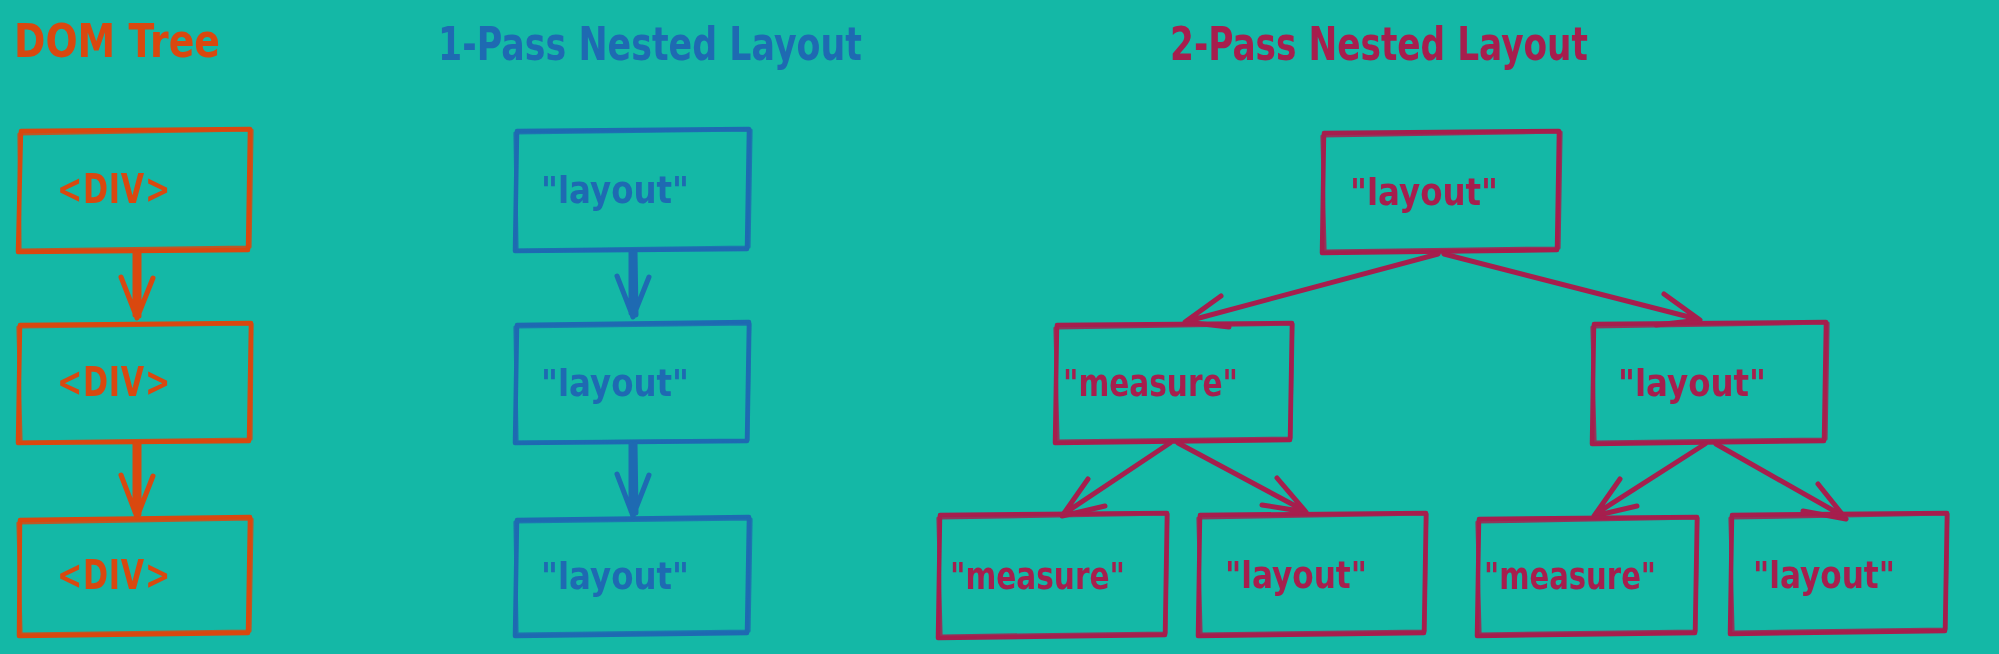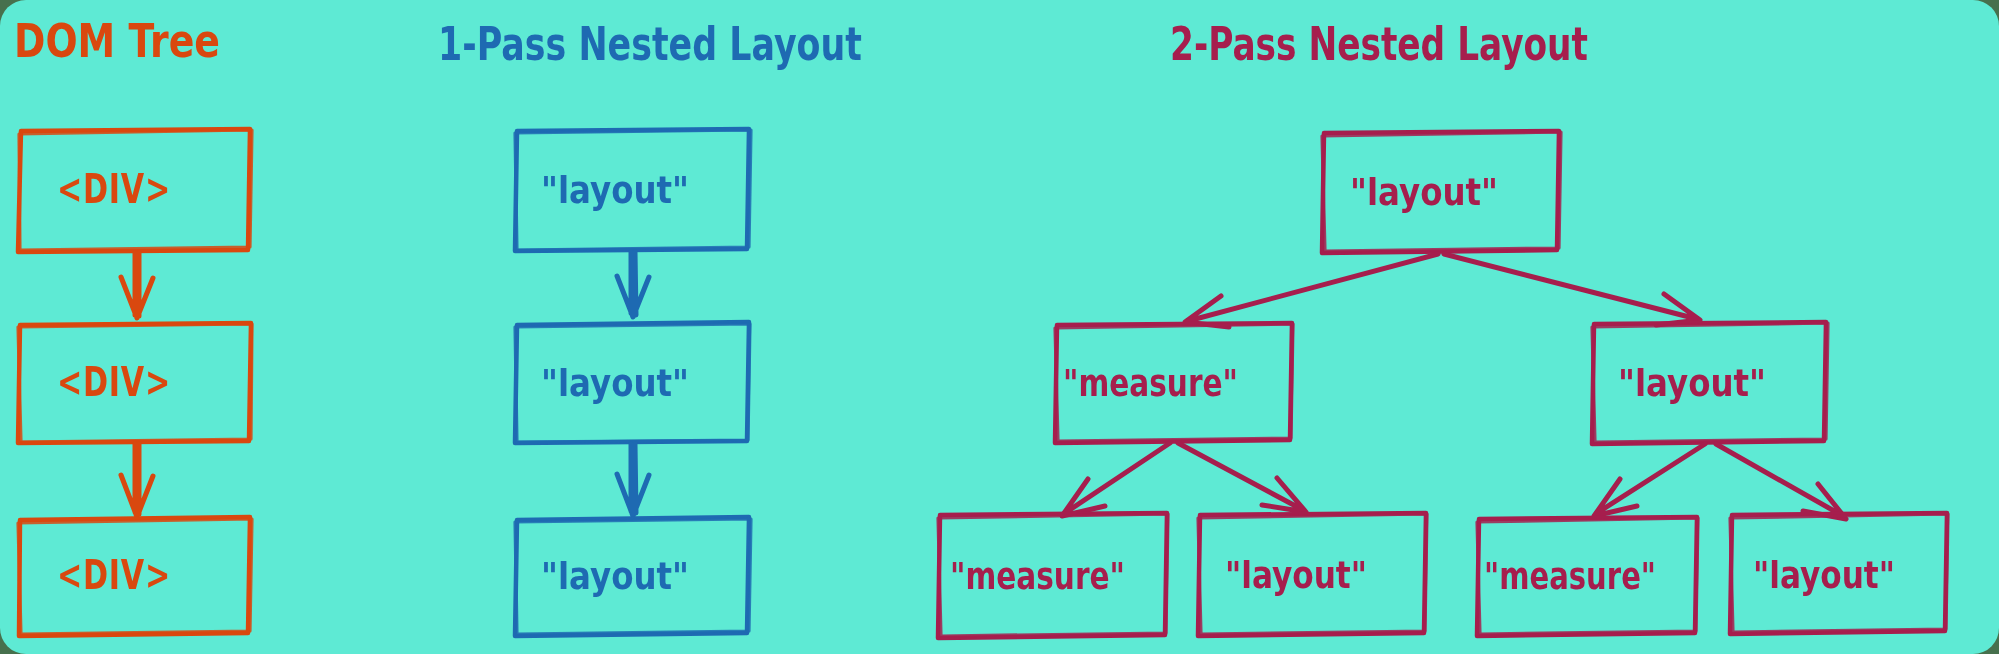--- a/index.html
+++ b/index.html
@@ -4,23 +4,22 @@
 <style>
   html, body {
     margin: 0;
     padding: 0;
     background: #47704D;
   }
   .canvas {
     position: relative;
     width: 1999px;
     height: 654px;
-    background: #5eead4;
+    background: #14b8a6;
     overflow: hidden;
-    border-radius: 26px;
   }
   svg { display: block; }
   .box {
     fill: none;
     stroke-width: 4.5;
     stroke-linejoin: round;
     stroke-linecap: round;
   }
   .box.pass2 {
     stroke-width: 3.2;

